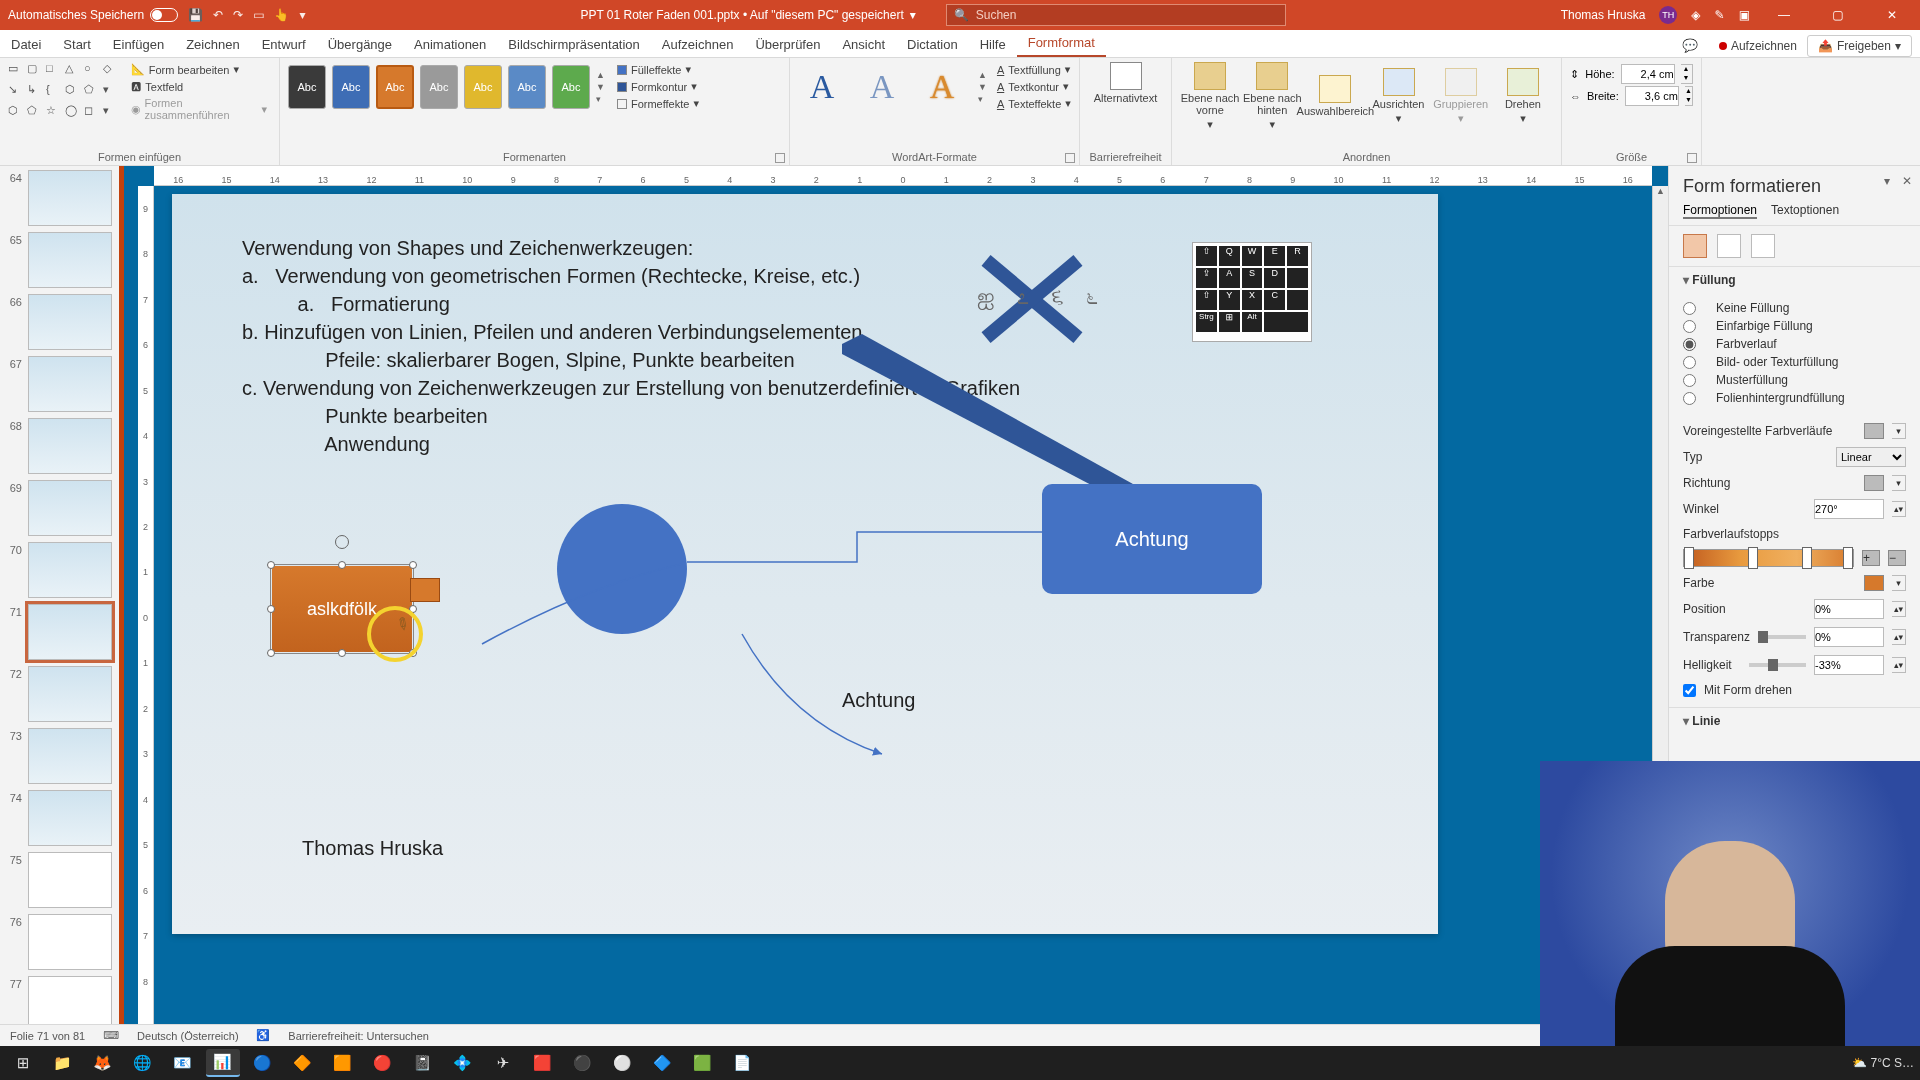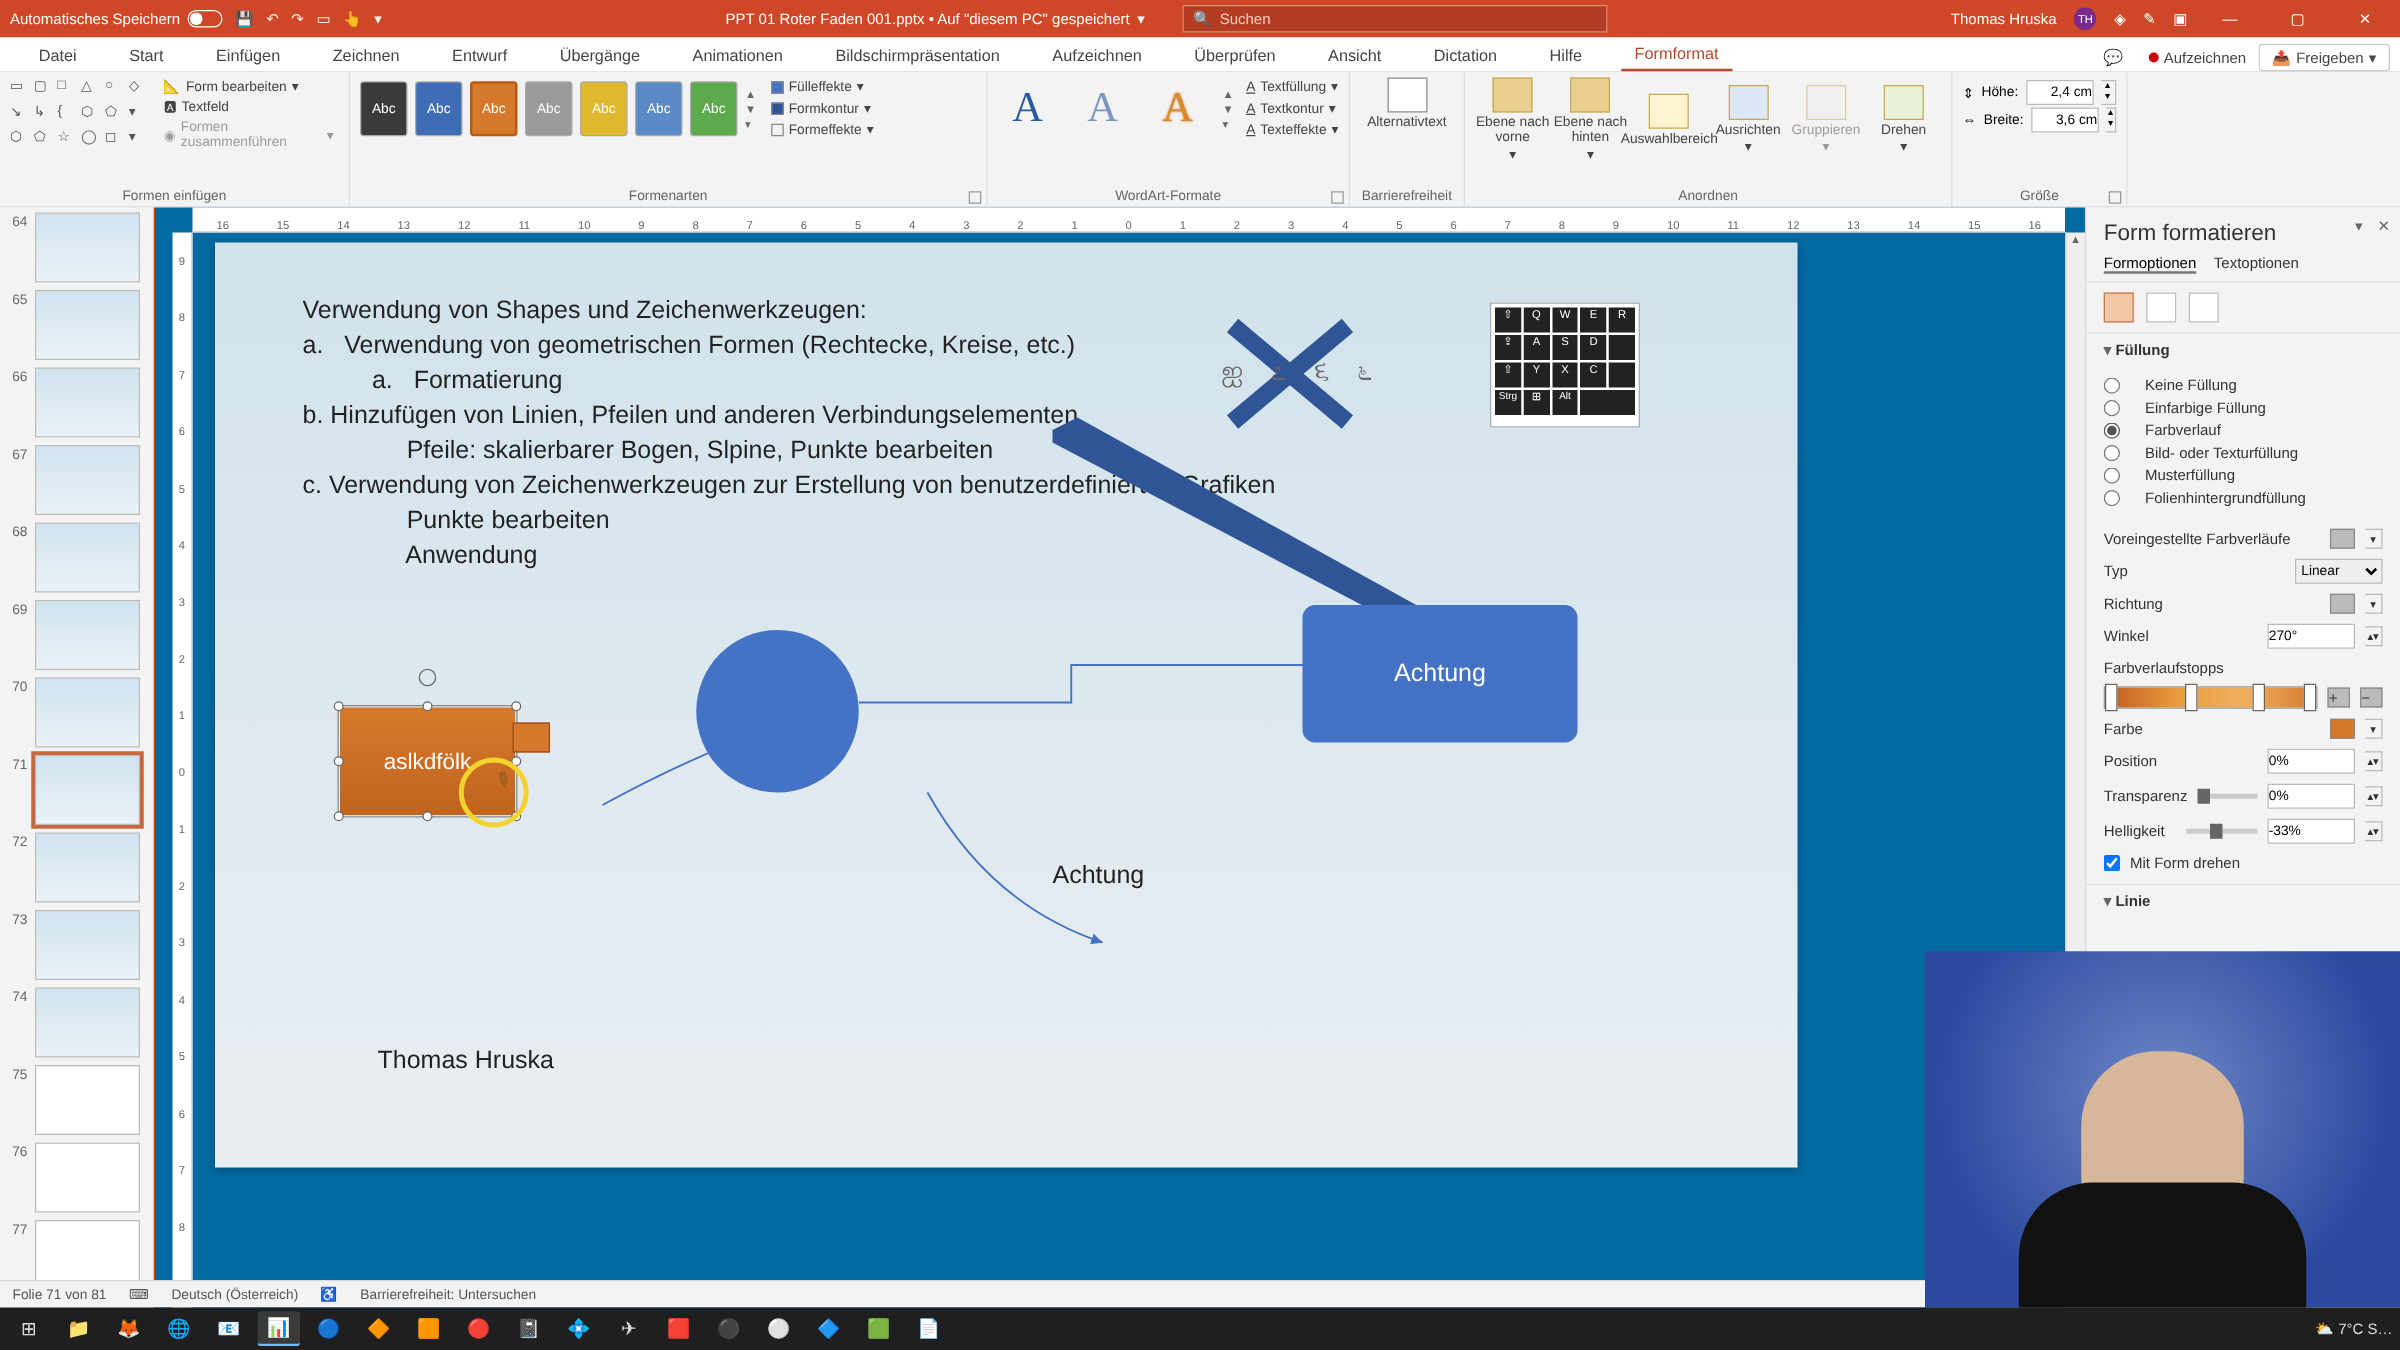--- a/index.html
+++ b/index.html
@@ -15,21 +15,21 @@
 .titlebar .qat span { opacity: .9; }
 .titlebar .center { flex: 1; display: flex; justify-content: center; align-items: center; gap: 30px; }
 .titlebar .doc { display: flex; align-items: center; gap: 6px; }
 .titlebar .search { width: 340px; height: 22px; background: #b33d22; border: 1px solid #e08a72; display: flex; align-items: center; gap: 6px; padding: 0 8px; color: #f3ccc0; }
 .titlebar .right { display: flex; align-items: center; gap: 14px; }
 .titlebar .avatar { width: 18px; height: 18px; border-radius: 50%; background: #7a2a8f; display: inline-flex; align-items: center; justify-content: center; font-size: 9px; }
 .titlebar .winbtn { width: 40px; text-align: center; }
 
 
 .ribbon-tabs { height: 28px; background: #fff; border-bottom: 1px solid #d9d9d9; display: flex; align-items: flex-end; font-size: 13px; }
-.ribbon-tabs .tab { padding: 5px 11px; color: #444; cursor: pointer; margin-left: 20px; }
+.ribbon-tabs .tab { padding: 5px 11px; color: #444; cursor: pointer; }
 .ribbon-tabs .tab.active { color: #b7472a; border-bottom: 2px solid #b7472a; }
 .ribbon-tabs .spacer { flex: 1; }
 .ribbon-tabs .rightbtn { display: flex; align-items: center; gap: 4px; padding: 4px 10px; font-size: 12px; color: #444; }
 .ribbon-tabs .rightbtn .dot { width: 8px; height: 8px; border-radius: 50%; background: #c00; }
 .ribbon-tabs .share { border: 1px solid #ccc; border-radius: 3px; padding: 3px 10px; margin-right: 8px; }
 
 
 .ribbon { height: 108px; background: #f3f3f3; border-bottom: 1px solid #d9d9d9; display: flex; font-size: 11px; }
 .group { border-right: 1px solid #dcdcdc; padding: 4px 8px 0; display: flex; flex-direction: column; justify-content: space-between; }
 .group-label { text-align: center; color: #666; font-size: 11px; padding: 2px 0; position: relative; }
@@ -47,21 +47,21 @@
 .bigbtn .ico { width: 32px; height: 28px; background: #e8cf8f; border: 1px solid #caa84f; }
 .size-row { display: flex; align-items: center; gap: 6px; margin: 2px 0; }
 .size-row input { width: 54px; height: 20px; font-size: 11px; text-align: right; padding-right: 0; border: 1px solid #bbb; }
 .size-row .spin { width: 12px; height: 20px; border: 1px solid #bbb; border-left: none; display: flex; flex-direction: column; }
 .size-row .spin span { flex: 1; font-size: 7px; text-align: center; line-height: 1; }
 
 
 .main { position: absolute; top: 166px; left: 0; right: 0; bottom: 30px; display: flex; }
 
 
-.thumbs { width: 124px; background: #f3f3f3; border-right: 1px solid #c2410c; overflow: hidden; padding: 4px; }
+.thumbs { width: 124px; background: #f3f3f3; border-right: 5px solid #c2410c; overflow: hidden; padding: 4px; }
 .thumb { display: flex; gap: 6px; margin-bottom: 6px; }
 .thumb .num { width: 18px; text-align: right; color: #666; font-size: 11px; padding-top: 2px; }
 .thumb .pic { width: 84px; height: 56px; background: linear-gradient(#cfe3ef, #e9f2f7); border: 1px solid #bbb; position: relative; }
 .thumb.sel .pic { outline: 3px solid #c8663f; }
 .thumb .pic.blank { background: #fff; }
 
 
 .editor { flex: 1; background: #0369a1; position: relative; }
 .ruler-h { position: absolute; top: 0; left: 30px; right: 16px; height: 20px; background: #fff; border-bottom: 1px solid #ccc; font-size: 9px; color: #666; display: flex; align-items: flex-end; justify-content: space-around; }
 .ruler-v { position: absolute; top: 20px; left: 14px; width: 16px; bottom: 0; background: #fff; border-right: 1px solid #ccc; font-size: 9px; color: #666; display: flex; flex-direction: column; align-items: center; justify-content: space-around; }

